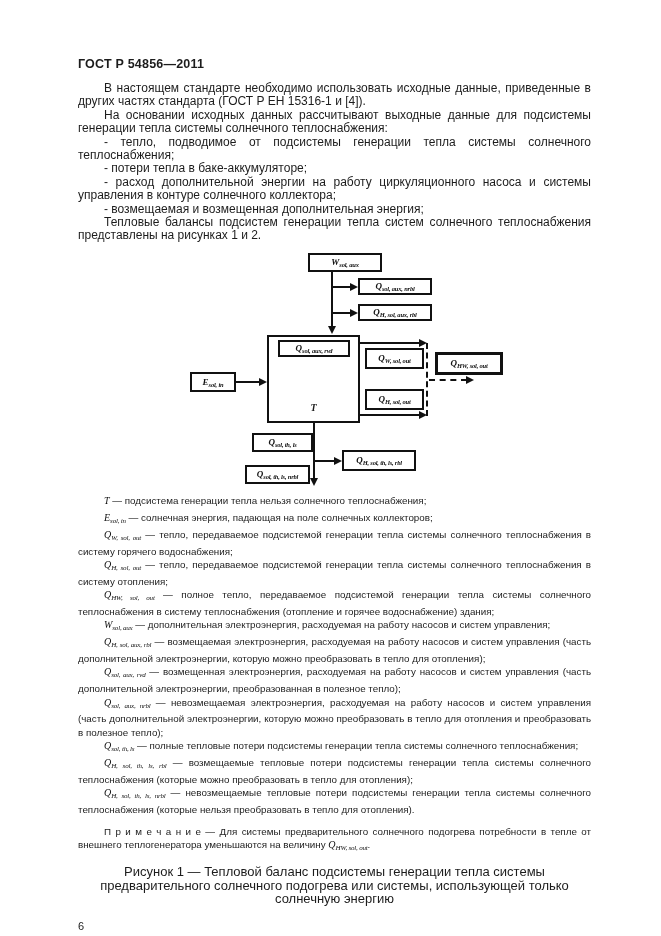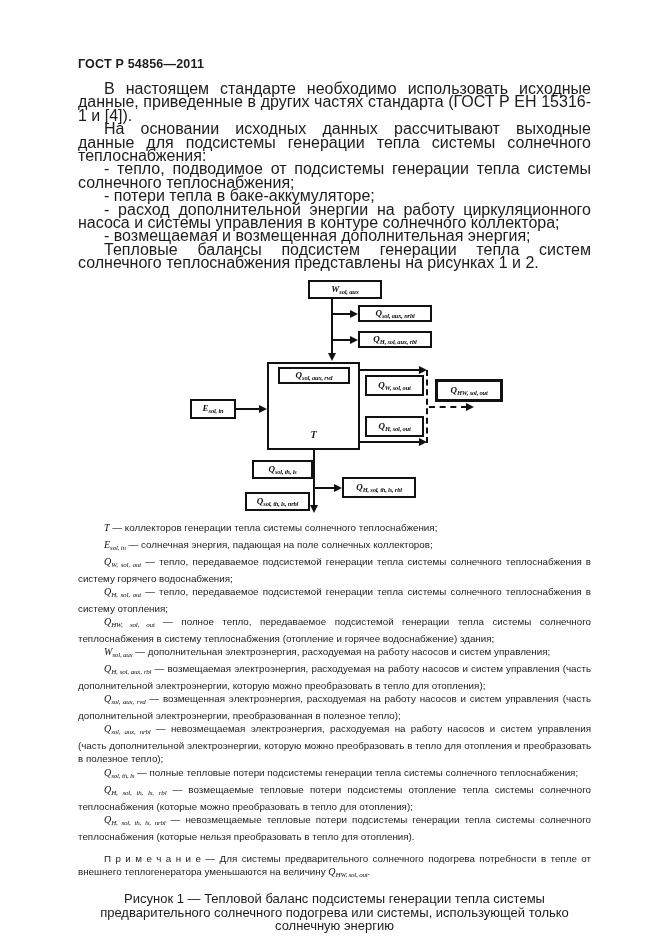--- a/index.html
+++ b/index.html
@@ -1,21 +1,21 @@
 <!DOCTYPE html>
 <html><head>
 <meta charset="utf-8">
 <style>
   html,body{margin:0;padding:0;background:#ffffff;}
   body{width:661px;height:936px;overflow:hidden;color:#1c1c1c;
        font-family:"Liberation Sans",sans-serif;}
   .page{position:relative;width:613px;height:936px;}
   .content{position:absolute;left:78px;top:57px;width:513px;}
   .hdr{font-size:12.5px;font-weight:bold;letter-spacing:.2px;margin:0;}
-  .para{font-size:16px;line-height:13.4px;text-align:justify;text-indent:26px;margin:0;}
+  .para{font-size:12px;line-height:13.4px;text-align:justify;text-indent:26px;margin:0;}
   .para-first{margin-top:11px;}
   
   .diag{position:relative;width:513px;height:240px;margin-top:6px;}
   .dbox{position:absolute;border:2px solid #111;background:#fff;display:flex;
         align-items:center;justify-content:center;box-sizing:border-box;}
   .dbox-thick{border-width:3px;}
   .sym{font-family:"Liberation Serif",serif;font-style:italic;font-weight:bold;
        font-size:9px;color:#111;white-space:nowrap;}
   .sym sub{font-size:6.5px;vertical-align:-0.25em;letter-spacing:-0.2px;}
   .hline{position:absolute;height:2px;background:#111;}
@@ -114,31 +114,31 @@
       <div class="ar ar-r" style="left:256px;top:208px;"></div>
       <div class="dbox" style="left:264px;top:201px;width:74px;height:21px;">
         <span class="sym"><i>Q</i><sub>H, sol, th, ls, rbl</sub></span>
       </div>
       <div class="dbox" style="left:167px;top:216px;width:65px;height:19px;">
         <span class="sym"><i>Q</i><sub>sol, th, ls, nrbl</sub></span>
       </div>
     </div>
 
     <div class="legend-wrap">
-      <p class="leg"><span class="sym"><i>T</i><sub></sub></span><span> — коллекторов генерации тепла системы солнечного теплоснабжения;</span></p>
+      <p class="leg"><span class="sym"><i>T</i><sub></sub></span><span> — подсистема генерации тепла нельзя солнечного теплоснабжения;</span></p>
       <p class="leg"><span class="sym"><i>E</i><sub>sol, in</sub></span><span> — солнечная энергия, падающая на поле солнечных коллекторов;</span></p>
       <p class="leg"><span class="sym"><i>Q</i><sub>W, sol, out</sub></span><span> — тепло, передаваемое подсистемой генерации тепла системы солнечного теплоснабжения в систему горячего водоснабжения;</span></p>
       <p class="leg"><span class="sym"><i>Q</i><sub>H, sol, out</sub></span><span> — тепло, передаваемое подсистемой генерации тепла системы солнечного теплоснабжения в систему отопления;</span></p>
       <p class="leg"><span class="sym"><i>Q</i><sub>HW, sol, out</sub></span><span> — полное тепло, передаваемое подсистемой генерации тепла системы солнечного теплоснабжения в систему теплоснабжения (отопление и горячее водоснабжение) здания;</span></p>
       <p class="leg"><span class="sym"><i>W</i><sub>sol, aux</sub></span><span> — дополнительная электроэнергия, расходуемая на работу насосов и систем управления;</span></p>
       <p class="leg"><span class="sym"><i>Q</i><sub>H, sol, aux, rbl</sub></span><span> — возмещаемая электроэнергия, расходуемая на работу насосов и систем управления (часть дополнительной электроэнергии, которую можно преобразовать в тепло для отопления);</span></p>
       <p class="leg"><span class="sym"><i>Q</i><sub>sol, aux, rvd</sub></span><span> — возмещенная электроэнергия, расходуемая на работу насосов и систем управления (часть дополнительной электроэнергии, преобразованная в полезное тепло);</span></p>
       <p class="leg"><span class="sym"><i>Q</i><sub>sol, aux, nrbl</sub></span><span> — невозмещаемая электроэнергия, расходуемая на работу насосов и систем управления (часть дополнительной электроэнергии, которую можно преобразовать в тепло для отопления и преобразовать в полезное тепло);</span></p>
       <p class="leg"><span class="sym"><i>Q</i><sub>sol, th, ls</sub></span><span> — полные тепловые потери подсистемы генерации тепла системы солнечного теплоснабжения;</span></p>
-      <p class="leg"><span class="sym"><i>Q</i><sub>H, sol, th, ls, rbl</sub></span><span> — возмещаемые тепловые потери подсистемы отопление тепла системы солнечного теплоснабжения (которые можно преобразовать в тепло для отопления);</span></p>
+      <p class="leg"><span class="sym"><i>Q</i><sub>H, sol, th, ls, rbl</sub></span><span> — возмещаемые тепловые потери подсистемы генерации тепла системы солнечного теплоснабжения (которые можно преобразовать в тепло для отопления);</span></p>
       <p class="leg"><span class="sym"><i>Q</i><sub>H, sol, th, ls, nrbl</sub></span><span> — невозмещаемые тепловые потери подсистемы генерации тепла системы солнечного теплоснабжения (которые нельзя преобразовать в тепло для отопления).</span></p>
     </div>
 
     <p class="note"><span>П р и м е ч а н и е</span><span> — Для системы предварительного солнечного подогрева потребности в тепле от внешнего теплогенератора уменьшаются на величину </span><span class="sym"><i>Q</i><sub>HW, sol, out</sub></span><span>.</span></p>
 
     <p class="caption">Рисунок 1 — Тепловой баланс подсистемы генерации тепла системы предварительного солнечного подогрева или системы, использующей только солнечную энергию</p>
 
     <p class="pagenum">6</p>
 
   </div>

